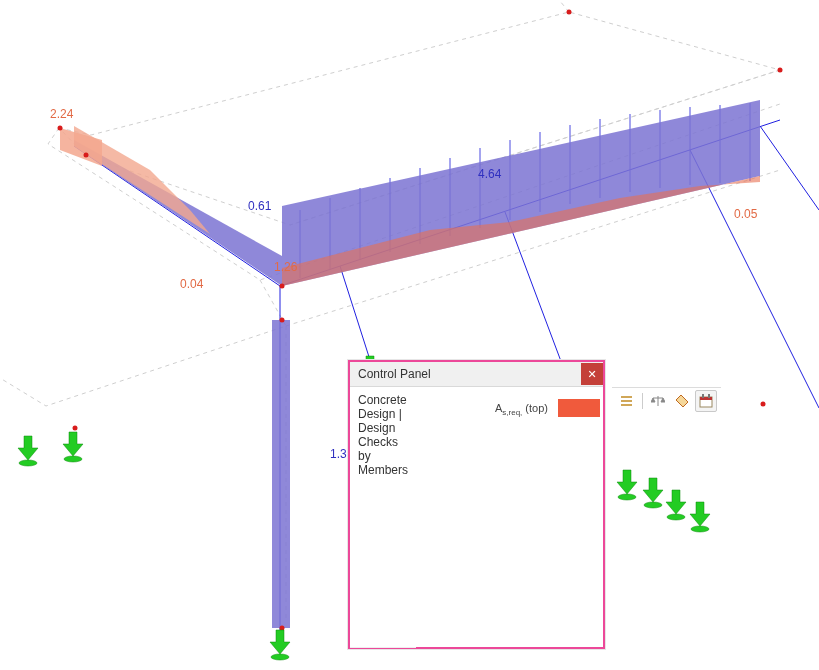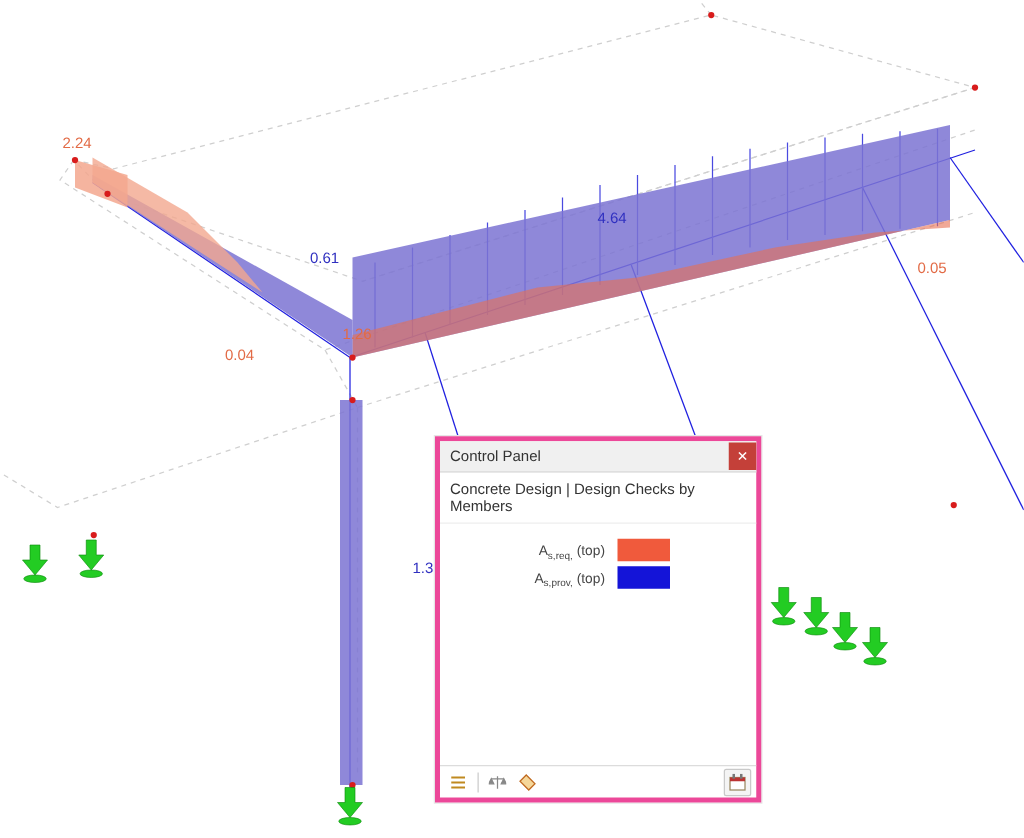--- a/index.html
+++ b/index.html
@@ -1,31 +1,31 @@
 <!DOCTYPE html>
 <html><head>
 <meta charset="utf-8">
 <style>
   html,body{margin:0;padding:0;width:819px;height:670px;background:#fff;font-family:"Segoe UI",Arial,sans-serif;overflow:hidden;position:relative}
   svg.viewport{position:absolute;inset:0}
   .val-label{font-size:12px;fill:#3030c0}
   .val-label.red{fill:#e26a45}
   .node{fill:#d81c1c}
-  .panel{position:absolute;left:348px;top:349px;width:253px;height:285px;background:#fff;border:4px solid #ec4899;box-shadow:0 0 0 1px #e6e6e6;font-size:12px;color:#333}
+  .panel{position:absolute;left:348px;top:360px;width:253px;height:285px;background:#fff;border:2px solid #ec4899;box-shadow:0 0 0 1px #e6e6e6;font-size:12px;color:#333}
   .panel-header{display:flex;align-items:center;justify-content:space-between;height:24px;padding-left:8px;border-bottom:1px solid #d9d9d9;background:#f0f0f0}
   .panel-title{font-size:12px;color:#333}
   .close-btn{width:22px;height:22px;background:#c44039;color:#fff;display:flex;align-items:center;justify-content:center;font-size:11px;cursor:pointer;font-family:Arial}
   .panel-sub{padding:6px 8px;border-bottom:1px solid #eee;font-size:12px}
   .legend{padding:12px;margin-left:40px}
   .legend-row{display:flex;align-items:flex-end;gap:10px;margin-bottom:4px}
   .legend-label{font-size:11px;color:#444;width:80px;text-align:right}
   .legend-label sub{font-size:8px}
   .swatch{width:42px;height:18px}
   .panel-spacer{flex:1}
-  .panel-body{display:flex;flex-direction:column;height:calc(100% - 24px)}
+  .panel-body{display:flex;height:calc(100% - 24px)}
   .panel-iconbar{height:26px;border-top:1px solid #dcdcdc;display:flex;align-items:center;padding:0 4px;gap:2px}
   .panel-iconbar .ico{width:20px;height:20px;display:flex;align-items:center;justify-content:center;border:1px solid transparent;border-radius:2px;cursor:pointer}
   .panel-iconbar .ico.right{margin-left:auto}
   .panel-iconbar .sep{width:1px;height:16px;background:#ccc;margin:0 2px}
 </style>
 </head>
 <body>
 
 <svg class="viewport" width="819" height="670">
 
@@ -151,24 +151,20 @@
     <span class="panel-title">Control Panel</span>
     <div class="close-btn">✕</div>
   </div>
   <div class="panel-body">
     <div class="panel-sub">Concrete Design | Design Checks by Members</div>
     <div class="legend" id="legend">
         <div class="legend-row">
           <div class="legend-label">A<sub>s,req,</sub> (top)</div>
           <div class="swatch" style="background: rgb(240, 90, 60);"></div>
         </div>
-        <div class="legend-row">
-          <div class="legend-label">A<sub>s,prov,</sub> (top)</div>
-          <div class="swatch" style="background: rgb(20, 20, 216);"></div>
-        </div>
       </div>
     <div class="panel-spacer"></div>
     <div class="panel-iconbar">
       <div class="ico">
         <svg width="14" height="14">
             <g stroke="#c08a20" stroke-width="1.5">
               <line x1="1" y1="3" x2="12" y2="3"></line>
               <line x1="1" y1="7" x2="12" y2="7"></line>
               <line x1="1" y1="11" x2="12" y2="11"></line>
             </g>

